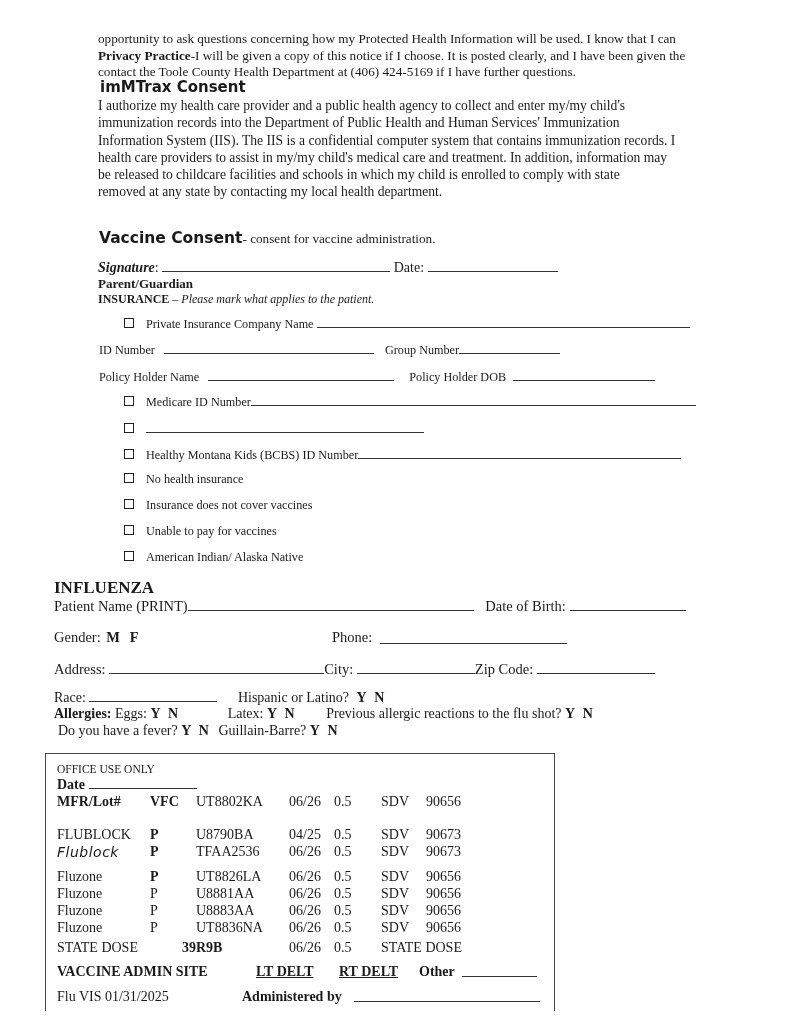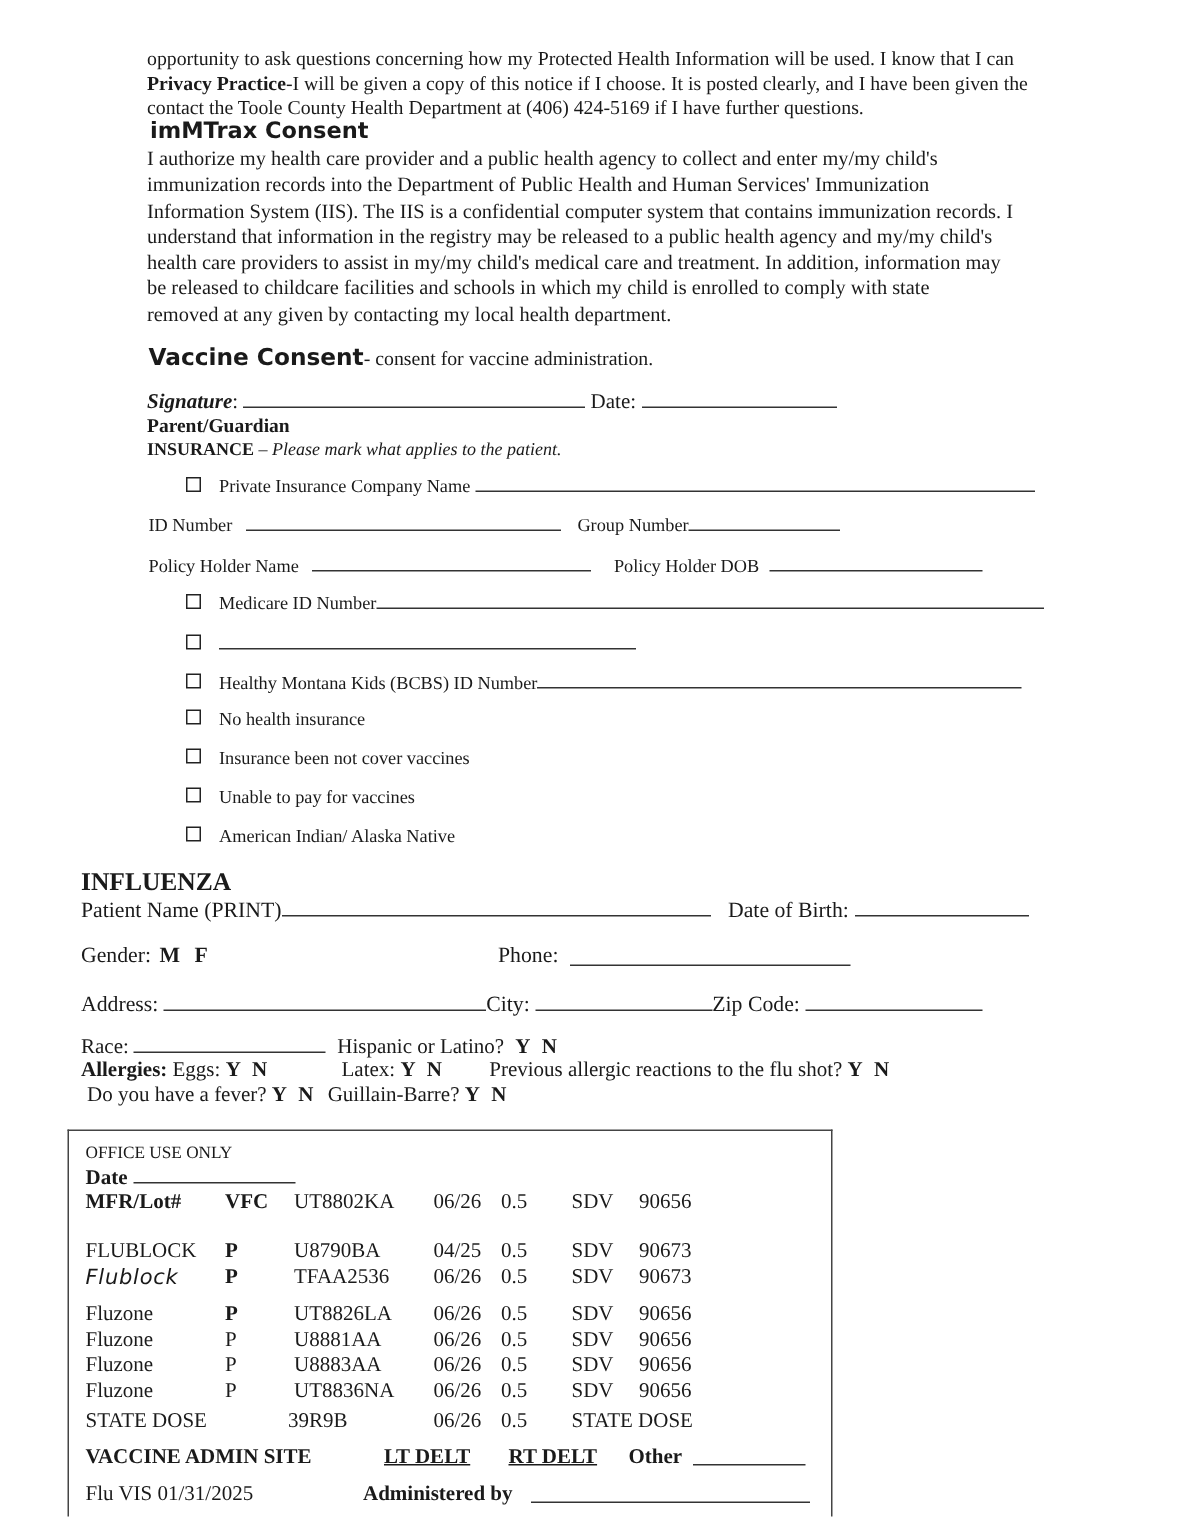--- a/index.html
+++ b/index.html
@@ -31,24 +31,23 @@
   <div>opportunity to ask questions concerning how my Protected Health Information will be used.  I know that I can</div>
   <div><b>Privacy Practice</b><span>-I will be given a copy of this notice if I choose.  It is posted clearly, and I have been given the</span></div>
   <div>contact the Toole County Health Department at (406) 424-5169 if I have further questions.</div>
 </div>
 
 <div class="abs sans-head" style="left:100px; top:78px;">imMTrax Consent</div>
 <div class="p" style="top:97px; font-size:13.6px; line-height:17.3px; width:640px;">
   <div>I authorize my health care provider and a public health agency to collect and enter my/my child's</div>
   <div>immunization records into the Department of Public Health and Human Services' Immunization</div>
   <div>Information System (IIS). The IIS is a confidential computer system that contains immunization records. I</div>
-  <div>understand that information in the registry may be released to a public health agency and my/my child's</div>
   <div>health care providers to assist in my/my child's medical care and treatment.  In addition, information may</div>
   <div>be released to childcare facilities and schools in which my child is enrolled to comply with state</div>
-  <div>removed at any given by contacting my local health department.</div>
+  <div>removed at any state by contacting my local health department.</div>
 </div>
 
 <div class="abs" style="left:99px; top:229px;">
   <span class="sans-head" style="font-size:15.5px;">Vaccine Consent</span><span style="font-size:13.2px;">- consent for vaccine administration.</span>
 </div>
 
 <div class="abs" style="left:98px; top:259px; font-size:14px;">
   <i><b>Signature</b></i><span>:</span>
   <span class="line" style="width:228px;"></span>
   <span>Date:</span>
@@ -84,21 +83,21 @@
 <div class="ins-row" style="top:420px;">
   <span class="chk"></span><span class="line" style="width:278px;"></span>
 </div>
 <div class="ins-row" style="top:446px;">
   <span class="chk"></span><span>Healthy Montana Kids (BCBS) ID Number</span><span class="line" style="width:323px;"></span>
 </div>
 <div class="ins-row" style="top:472px;">
   <span class="chk"></span><span>No health insurance</span>
 </div>
 <div class="ins-row" style="top:498px;">
-  <span class="chk"></span><span>Insurance been not cover vaccines</span>
+  <span class="chk"></span><span>Insurance does not cover vaccines</span>
 </div>
 <div class="ins-row" style="top:524px;">
   <span class="chk"></span><span>Unable to pay for vaccines</span>
 </div>
 <div class="ins-row" style="top:550px;">
   <span class="chk"></span><span>American Indian/ Alaska Native</span>
 </div>
 
 <div class="abs" style="left:54px; top:578px; font-size:17px; font-weight:bold;">INFLUENZA</div>
 
@@ -119,21 +118,21 @@
 <div class="form-row" style="top:661px;">
   <span>Address:</span>
   <span class="line" style="width:215px;"></span><span>City:</span>
   <span class="line" style="width:118px;"></span><span>Zip Code:</span>
   <span class="line" style="width:118px;"></span>
 </div>
 
 <div class="form-row" style="top:689px; font-size:14px;">
   <span>Race:</span>
   <span class="line" style="width:128px;"></span>
-  <span style="margin-left:4px;">Hispanic or Latino?</span>
+  <span style="margin-left:17px;">Hispanic or Latino?</span>
   <b style="margin-left:4px;">Y</b>
   <b style="margin-left:4px;">N</b>
 </div>
 
 <div class="form-row" style="top:706px; font-size:14px;">
   <b>Allergies:</b>
   <span>Eggs:</span>
   <b>Y</b>
   <b style="margin-left:4px;">N</b>
   <span style="margin-left:46px;">Latex:</span>
@@ -222,21 +221,21 @@
         <span class="col " style="left: 150px;">UT8836NA</span>
         <span class="col " style="left: 243px;">06/26</span>
         <span class="col " style="left: 288px;">0.5</span>
         <span class="col " style="left: 335px;">SDV</span>
         <span class="col " style="left: 380px;">90656</span>
       </div>
     </div>
 
   <div class="ob" style="top:186px; left:0; width:100%;">
     <span class="col" style="left:11px;">STATE DOSE</span>
-    <span class="col" style="left:146px;">39R9B</span>
+    <span class="col" style="left:136px;font-weight:bold;">39R9B</span>
     <span class="col" style="left:243px;">06/26</span>
     <span class="col" style="left:288px;">0.5</span>
     <span class="col" style="left:335px;">STATE DOSE</span>
   </div>
 
   <div class="ob" style="top:210px; left:0; width:100%; font-weight:bold;">
     <span class="col" style="left:11px;">VACCINE ADMIN SITE</span>
     <u class="col" style="left:210px;">LT DELT</u>
     <u class="col" style="left:293px;">RT DELT</u>
     <span class="col" style="left:373px;">Other</span>

